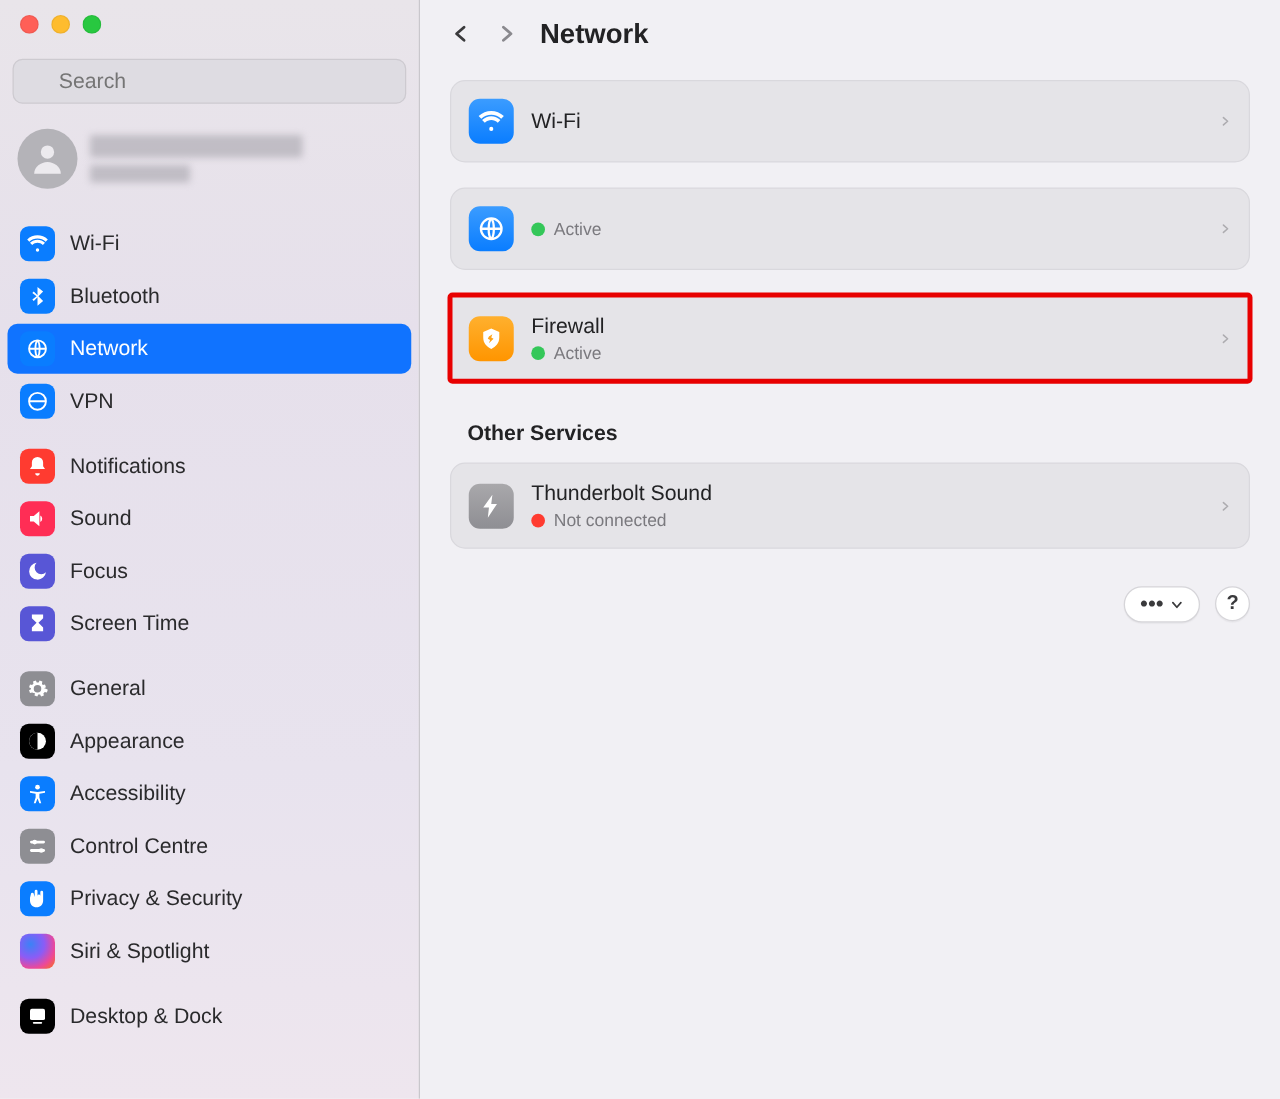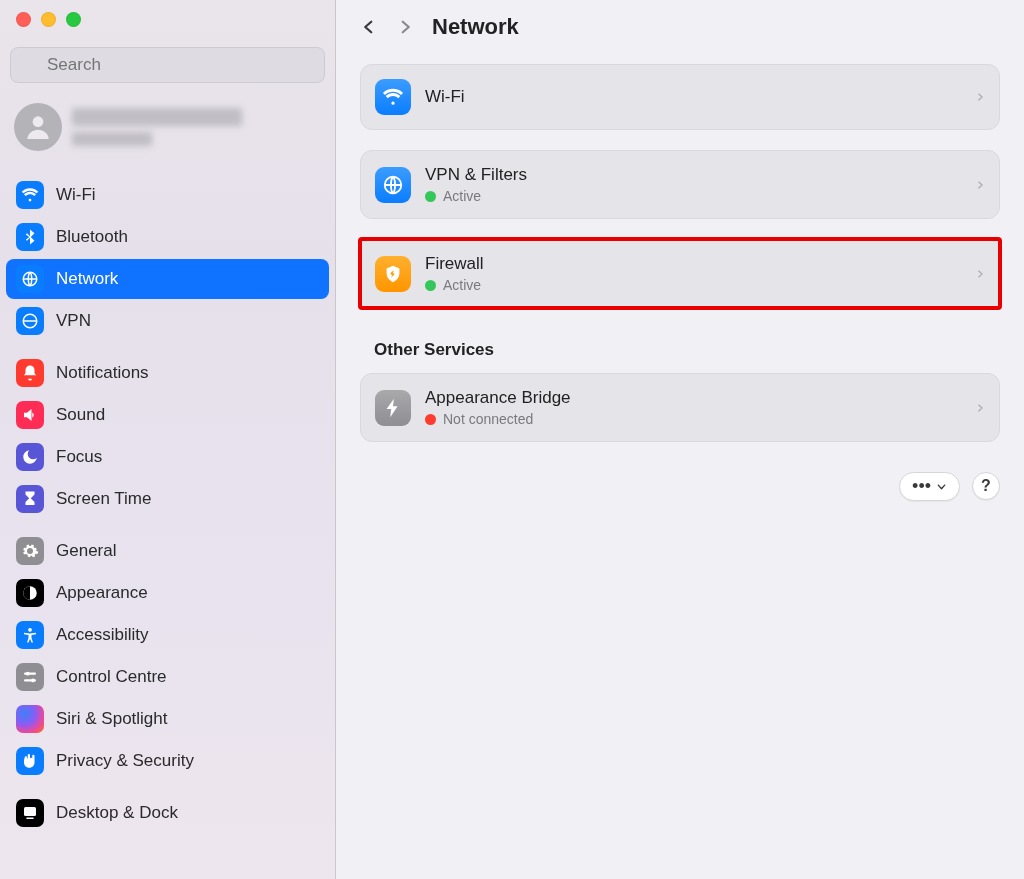--- a/index.html
+++ b/index.html
@@ -420,30 +420,30 @@
         <svg viewBox="0 0 24 24">
             <rect x="4" y="6" width="16" height="3" rx="1.5"></rect>
             <rect x="4" y="15" width="16" height="3" rx="1.5"></rect>
             <circle cx="9" cy="7.5" r="2.5" fill="#fff"></circle>
             <circle cx="16" cy="16.5" r="2.5" fill="#fff"></circle>
           </svg>
       </div>
       <span>Control Centre</span>
     </div>
     <div class="nav-item">
+      <div class="nav-icon ic-privacy">
+        <svg viewBox="0 0 24 24">
+            <path d="M9 4a1.5 1.5 0 013 0v5a1.5 1.5 0 013 0V5a1.5 1.5 0 013 0v9c0 4-3 7-7 7s-7-3-7-7v-3l1-4a1.5 1.5 0 013 0l1 3V4z"></path>
+          </svg>
+      </div>
+      <span>Privacy &amp; Security</span>
+    </div>
+    <div class="nav-item">
       <div class="nav-icon ic-siri"></div>
       <span>Siri &amp; Spotlight</span>
-    </div>
-    <div class="nav-item">
-      <div class="nav-icon ic-privacy">
-        <svg viewBox="0 0 24 24">
-            <path d="M9 4a1.5 1.5 0 013 0v5a1.5 1.5 0 013 0V5a1.5 1.5 0 013 0v9c0 4-3 7-7 7s-7-3-7-7v-3l1-4a1.5 1.5 0 013 0l1 3V4z"></path>
-          </svg>
-      </div>
-      <span>Privacy &amp; Security</span>
     </div>
   </div>
 
   <div class="nav-group">
     <div class="nav-item">
       <div class="nav-icon ic-desktop">
         <svg viewBox="0 0 24 24">
             <rect x="4" y="4" width="16" height="12" rx="2" fill="#fff"></rect>
             <rect x="7" y="18" width="10" height="2" rx="1" fill="#fff"></rect>
           </svg>
@@ -489,21 +489,20 @@
     </div>
 
     <div class="card-item">
       <div class="card-icon vpn">
         <svg viewBox="0 0 24 24">
             <circle cx="12" cy="12" r="9" fill="none" stroke="#fff" stroke-width="2"></circle>
             <path d="M3 12h18M12 3c3 3 3 15 0 18M12 3c-3 3-3 15 0 18" fill="none" stroke="#fff" stroke-width="2"></path>
           </svg>
       </div>
       <div class="card-text">
-        <div class="card-title">VPN &amp; Filters</div>
         <div class="card-status">
           <span class="dot green"></span>
           <span>Active</span>
         </div>
       </div>
       <div class="chevron">
         <svg width="10" height="16" viewBox="0 0 24 24" fill="none" stroke="currentColor" stroke-width="3" stroke-linecap="round" stroke-linejoin="round">
             <polyline points="9 5 17 12 9 19"></polyline>
           </svg>
       </div>
@@ -533,21 +532,21 @@
   <div class="section-heading">Other Services</div>
 
   <div class="card-list tight">
     <div class="card-item">
       <div class="card-icon thunder">
         <svg viewBox="0 0 24 24">
             <path d="M13 2L5 13h5l-1 9 8-12h-5l1-8z"></path>
           </svg>
       </div>
       <div class="card-text">
-        <div class="card-title">Appearance Bridge</div>
+        <div class="card-title">Thunderbolt Sound</div>
         <div class="card-status">
           <span class="dot red"></span>
           <span>Not connected</span>
         </div>
       </div>
       <div class="chevron">
         <svg width="10" height="16" viewBox="0 0 24 24" fill="none" stroke="currentColor" stroke-width="3" stroke-linecap="round" stroke-linejoin="round">
             <polyline points="9 5 17 12 9 19"></polyline>
           </svg>
       </div>

